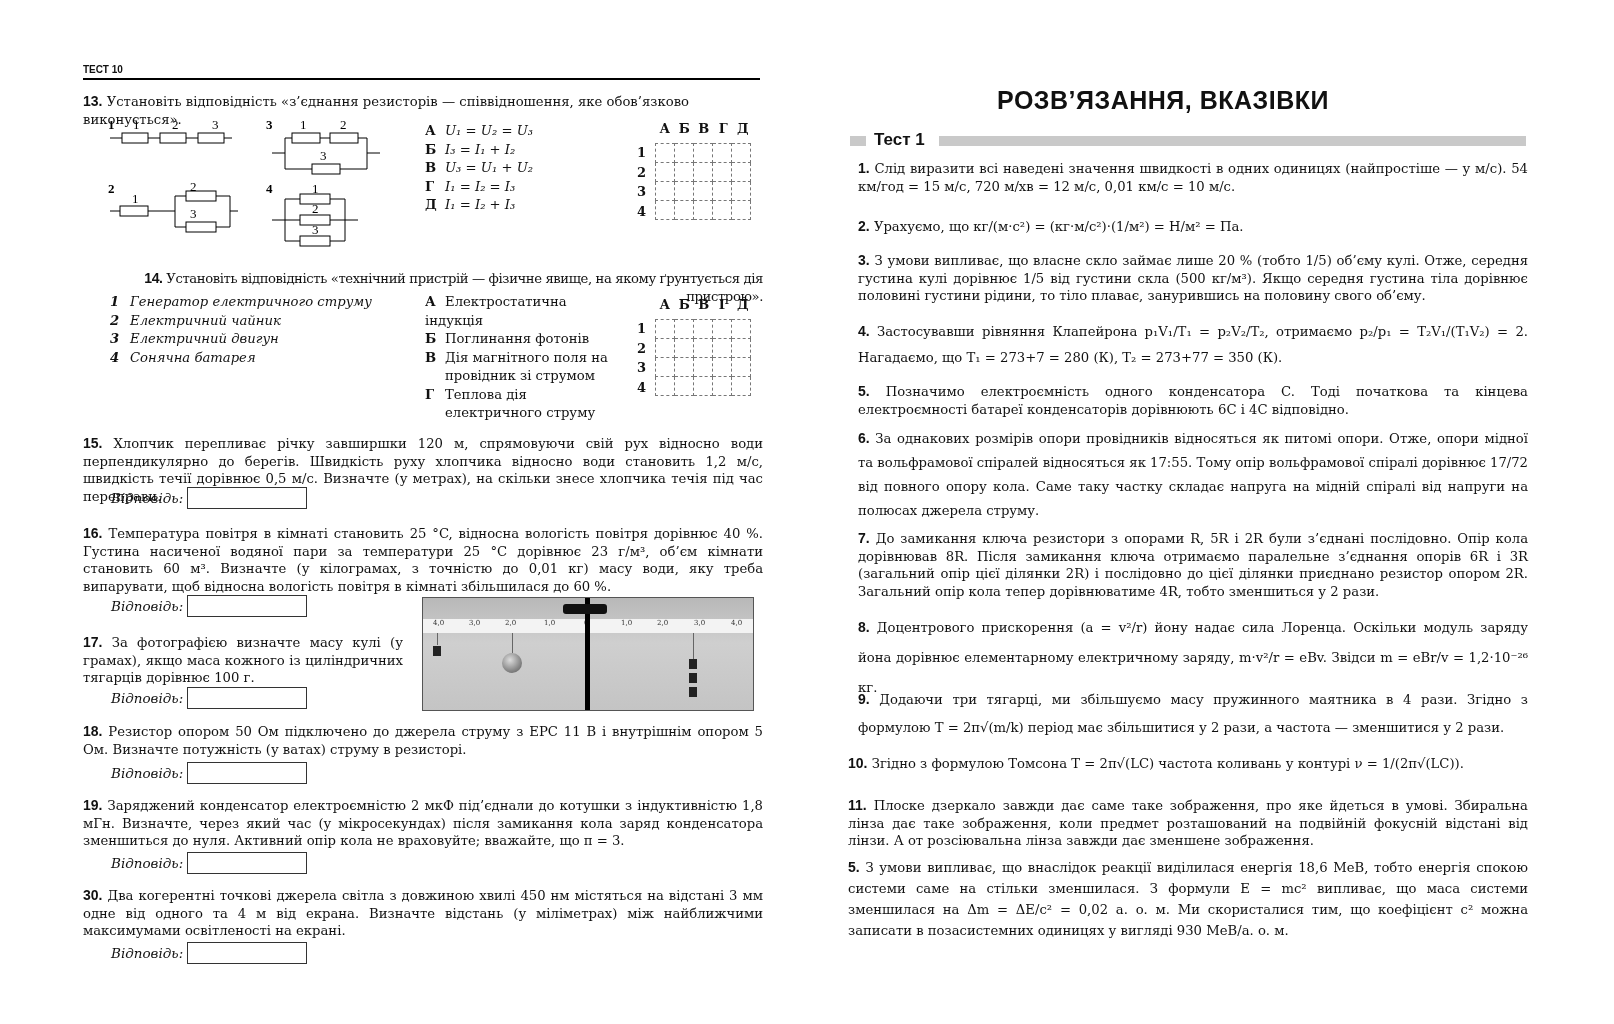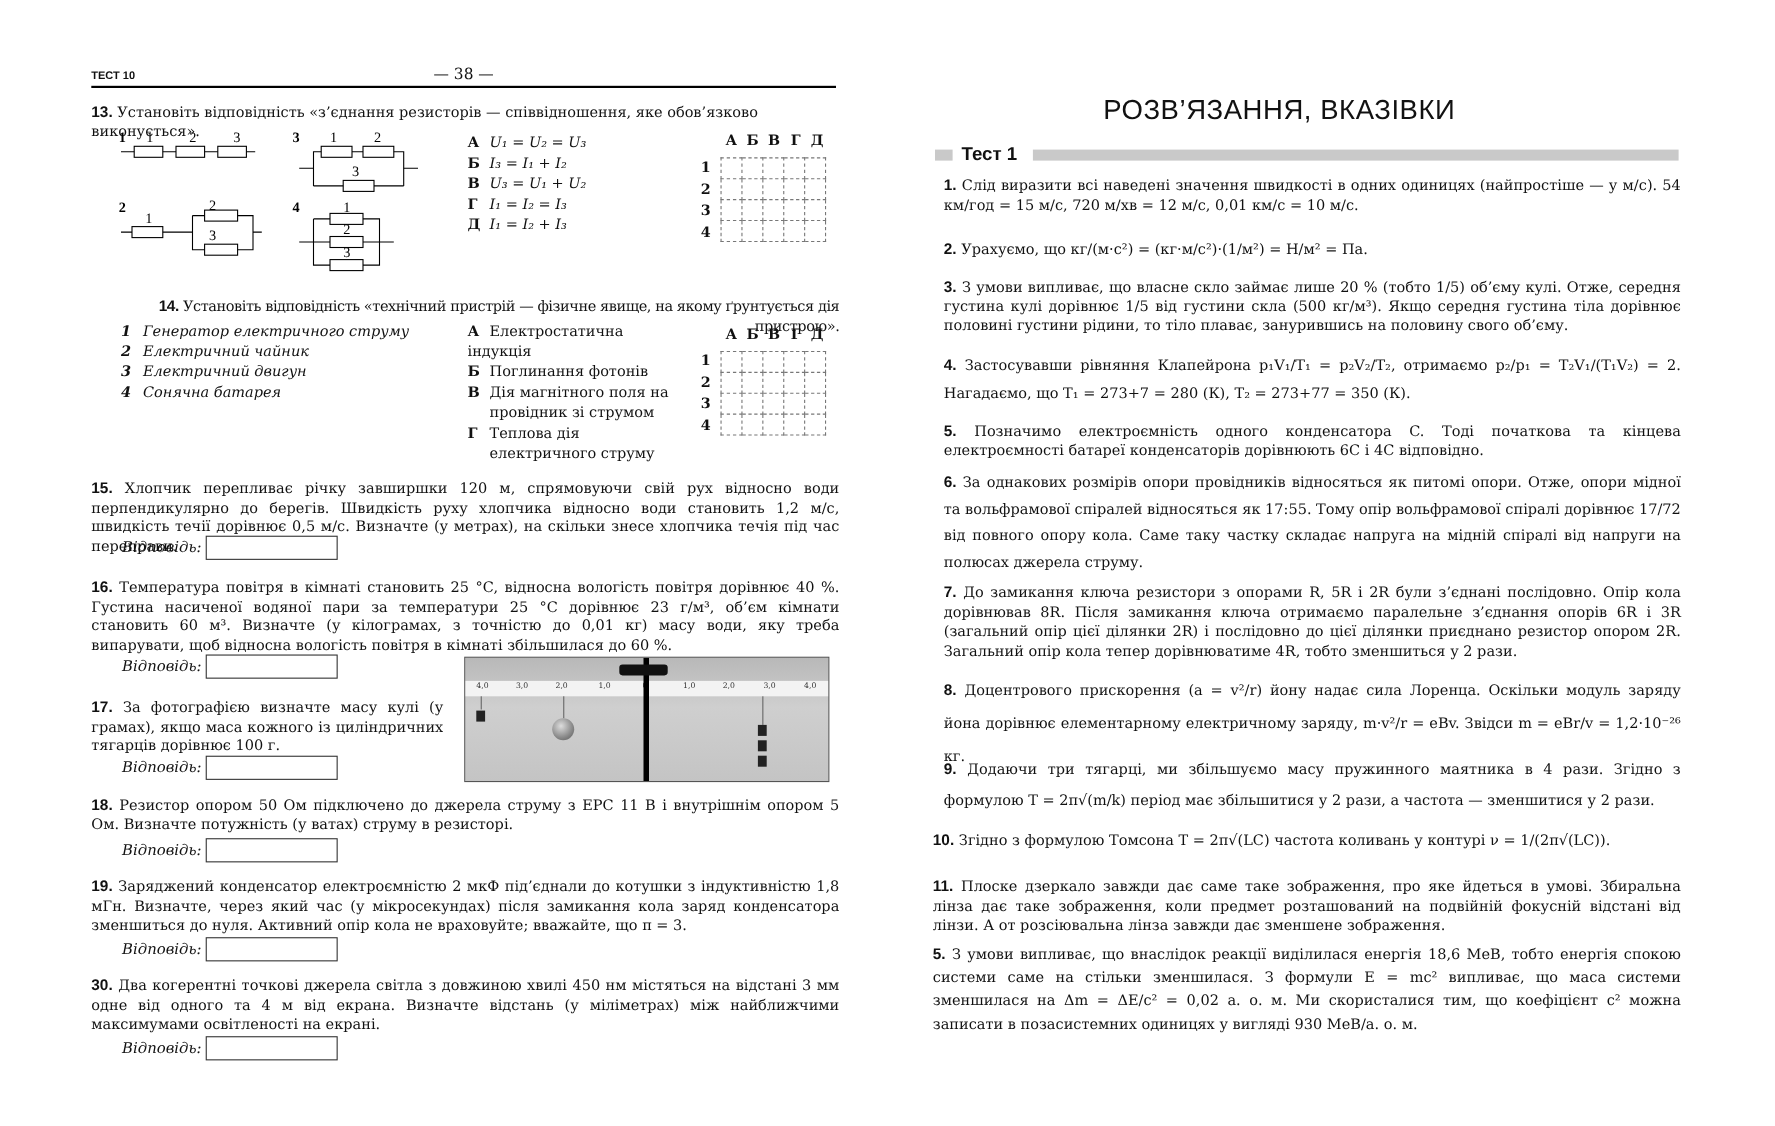--- a/index.html
+++ b/index.html
@@ -25,37 +25,36 @@
   .grid .rows{position:absolute;left:0;top:22px;font-weight:bold;font-size:13px;}
   .grid .rows div{height:19.5px;line-height:19.5px;}
   .photo{position:absolute;left:422px;top:597px;width:330px;height:112px;background:linear-gradient(#b8b8b8,#cfcfcf 40%,#c4c4c4);border:1px solid #555;overflow:hidden;}
   .ruler{position:absolute;left:0;right:0;top:21px;height:14px;background:#f3f3f3;}
   .ruler span{position:absolute;top:0;font-size:7px;color:#333;}
   .rod{position:absolute;left:162px;top:0;width:5px;height:112px;background:#000;}
   .clamp{position:absolute;left:140px;top:6px;width:44px;height:10px;background:#111;border-radius:3px;}
   .ball{position:absolute;left:79px;top:55px;width:20px;height:20px;border-radius:50%;background:radial-gradient(circle at 40% 35%,#ddd,#888 60%,#555);}
   .wt{position:absolute;width:8px;height:10px;background:#222;}
   .string{position:absolute;width:1px;background:#666;}
-  .title{position:absolute;left:825px;top:86px;width:676px;text-align:center;font-family:"Liberation Sans",sans-serif;font-weight:normal;font-size:25px;letter-spacing:0.5px;}
+  .title{position:absolute;left:825px;top:86px;width:676px;text-align:center;font-family:"Liberation Sans",sans-serif;font-weight:bold;font-size:25px;letter-spacing:0.5px;}
   .testbar{position:absolute;left:850px;top:134px;width:676px;height:14px;}
   .testbar .sq{position:absolute;left:0;top:2px;width:16px;height:10px;background:#c9c9c9;}
   .testbar .lbl{position:absolute;left:24px;top:-4px;font-family:"Liberation Sans",sans-serif;font-weight:bold;font-size:17px;}
   .testbar .bar{position:absolute;left:89px;top:2px;right:0;height:10px;background:#c9c9c9;}
   .r{position:absolute;left:858px;width:670px;font-size:13.2px;line-height:17.5px;}
   .r .qn{font-size:14px;}
   i.m{}
   svg{position:absolute;}
 </style>
 </head>
 <body>
 
 <div class="page left">
   <div class="hdr">
     <span class="test">ТЕСТ 10</span>
-    <span class="pno">— 38 —</span>
   </div>
 
   <div class="q" style="top:93px;">
     <span class="qn">13.</span>
     <span>Установіть відповідність «з’єднання резисторів — співвідношення, яке обов’язково виконується».</span>
   </div>
   <svg style="left:100px;top:115px;" width="290" height="135" viewBox="0 0 290 135" font-family="Liberation Serif, serif" font-size="13" font-weight="bold">
 
     <text x="8" y="14">1</text>
     <text x="33" y="14" font-weight="normal">1</text>

